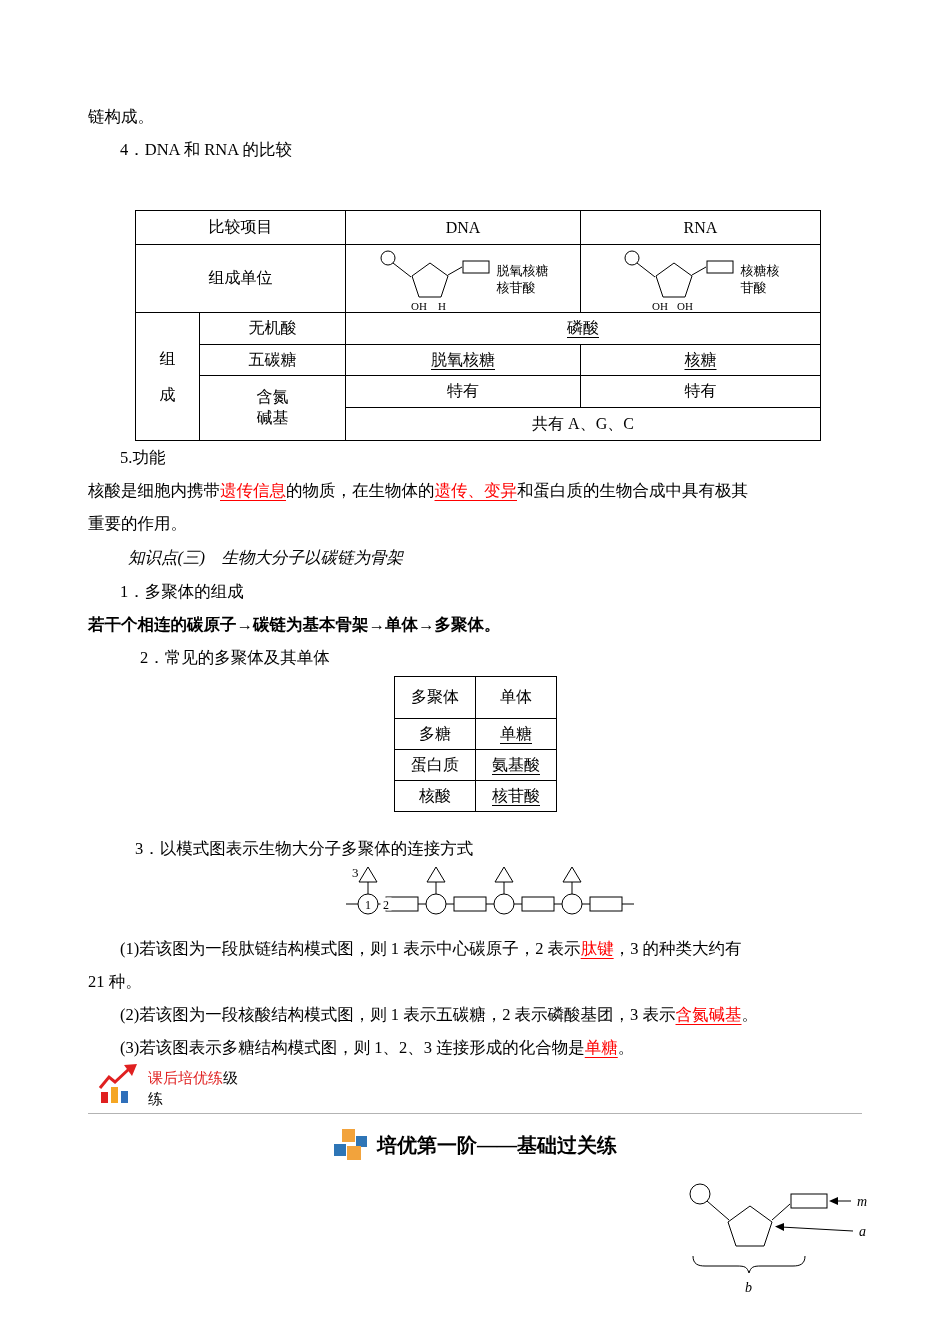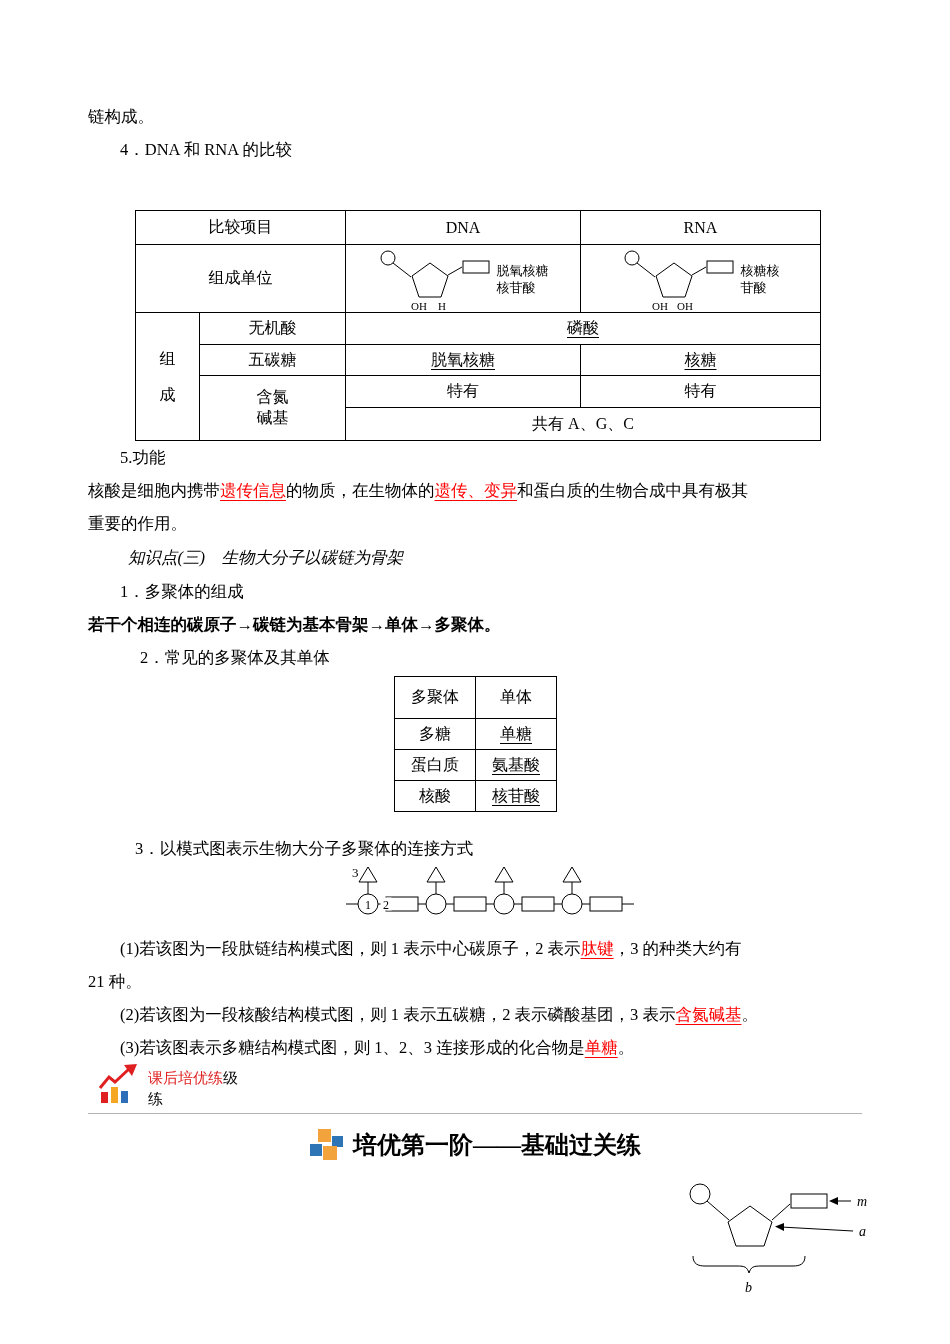--- a/index.html
+++ b/index.html
@@ -17,21 +17,21 @@
   .diagram-cell { display:flex; align-items:center; justify-content:center; gap:3px; }
   .unit-name { font-size:13px; line-height:17px; text-align:left; }
   svg { display:block; }
   svg .ln { stroke:#000; stroke-width:1; fill:none; }
   svg .shape { stroke:#000; stroke-width:1; fill:#fff; }
   svg text { fill:#000; stroke:none; font-family:"Liberation Serif","DejaVu Serif",serif; }
   .vert { width:1.1em; margin:0 auto; line-height:36px; white-space:normal; word-break:break-all; }
   .band-red { color:#e02020; font-size:15px; }
   .band-black { color:#000; font-size:15px; }
   .stage-row { position:absolute; left:0; top:1128px; width:950px; display:flex; justify-content:center; align-items:center; gap:8px; }
-  .stage-title { font-weight:bold; font-size:24px; }
+  .stage-title { font-weight:bold; font-size:20px; }
   .divider { position:absolute; left:88px; top:1113px; width:774px; height:1px; background:#b3b3b3; }
 </style>
 </head>
 <body>
 
 <div class="page">
 
   <div class="abs" style="left:88px; top:106px;">链构成。</div>
   <div class="abs" style="left:120px; top:139px;">4．DNA 和 RNA 的比较</div>
 

